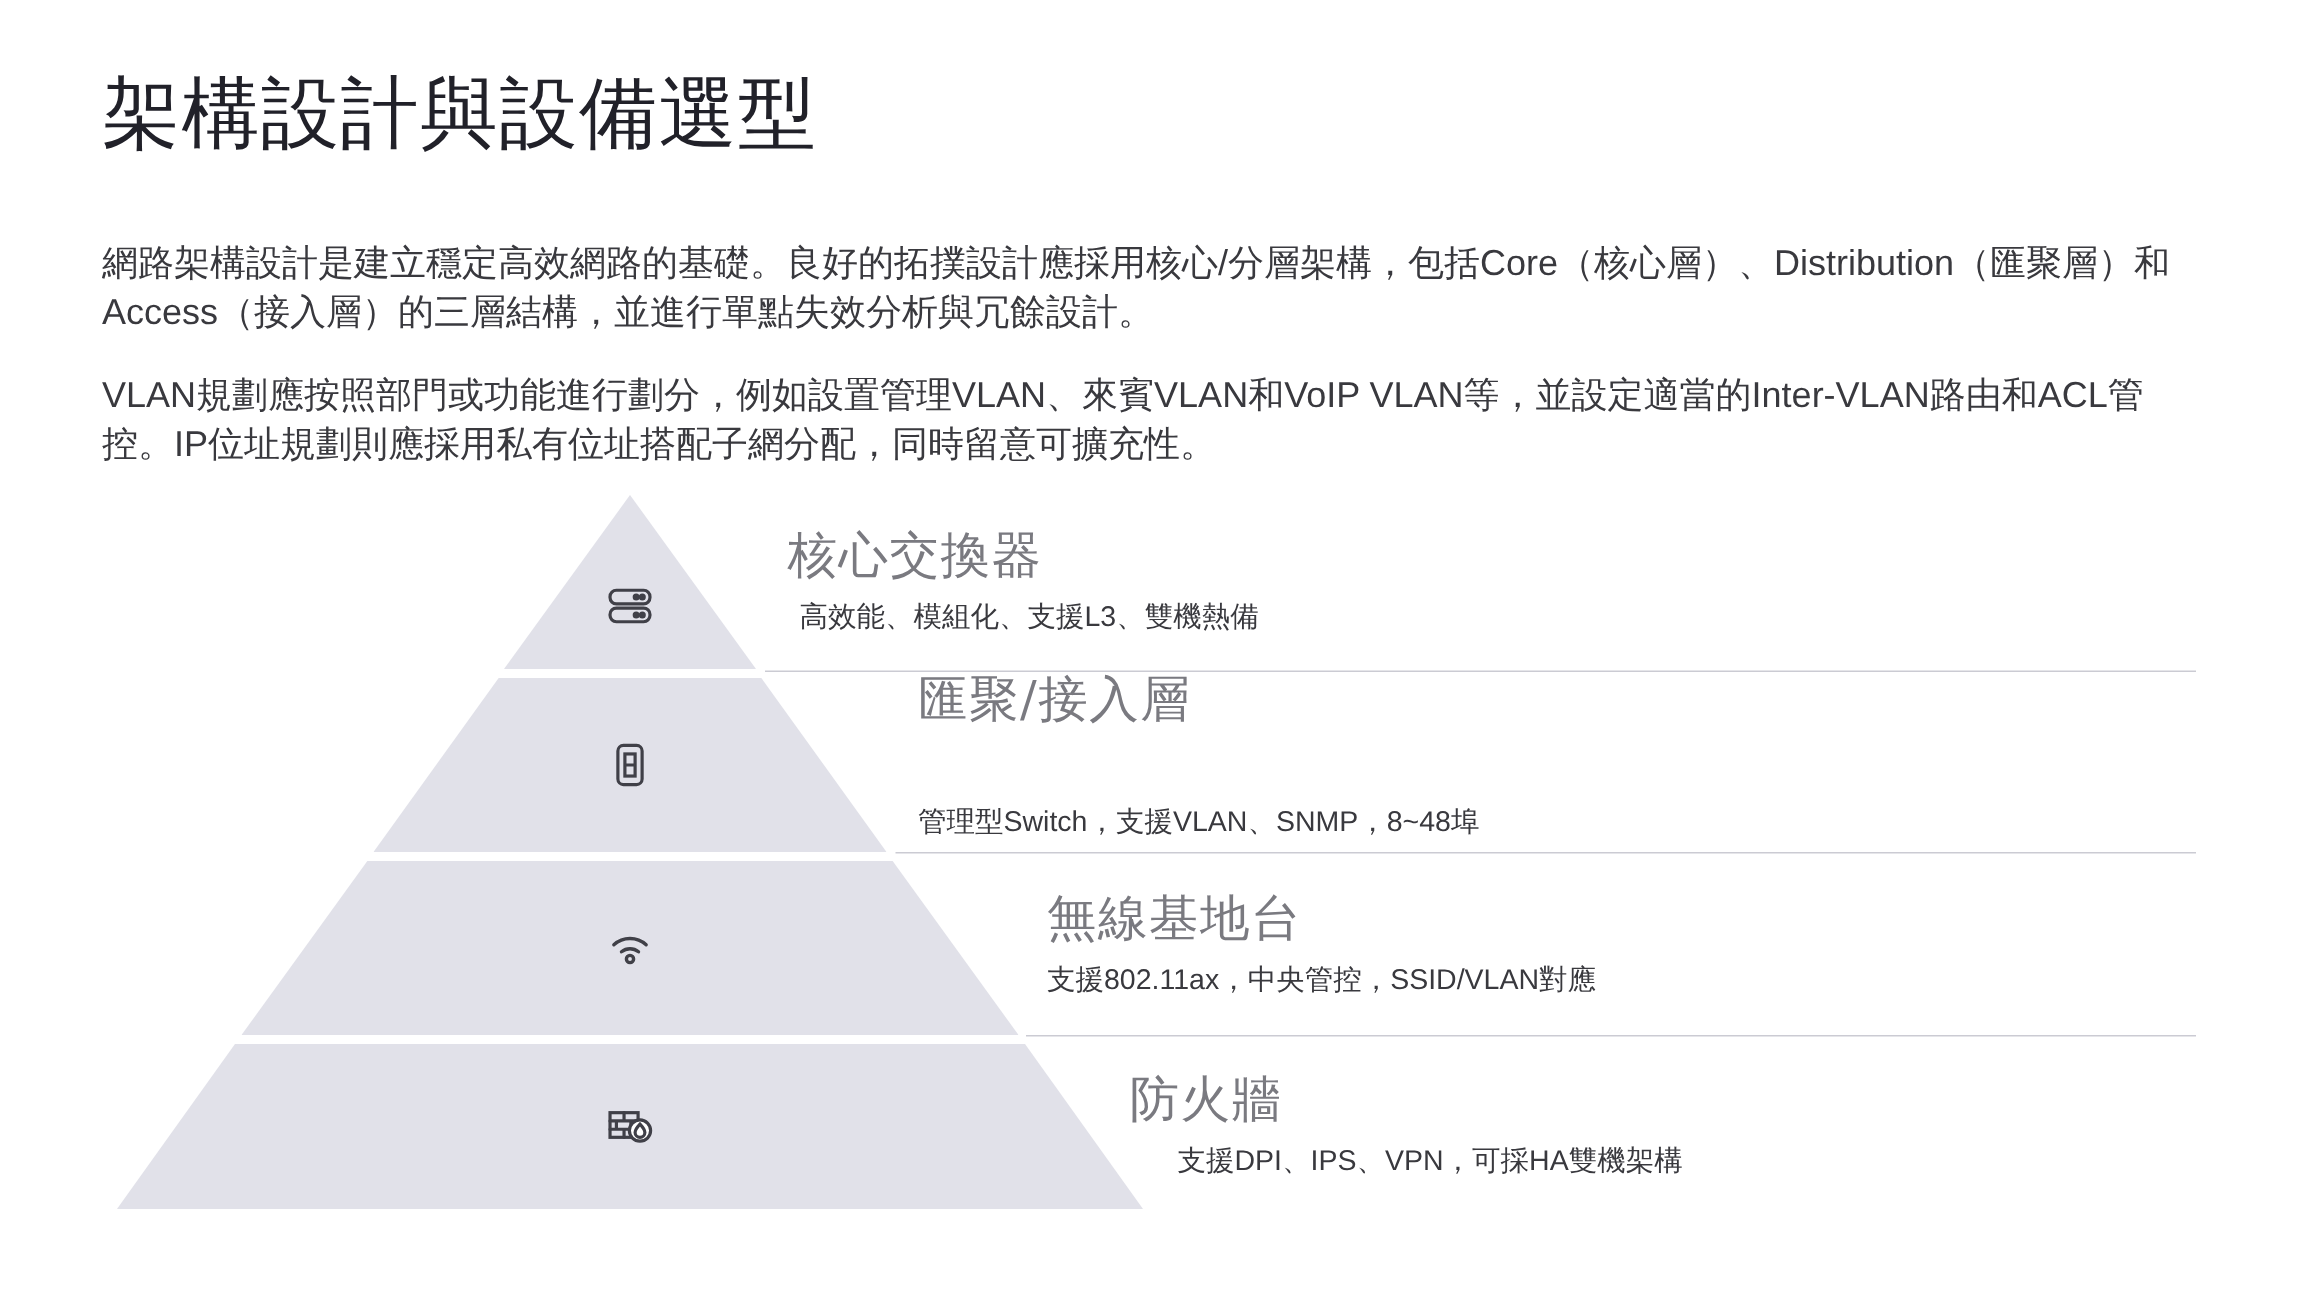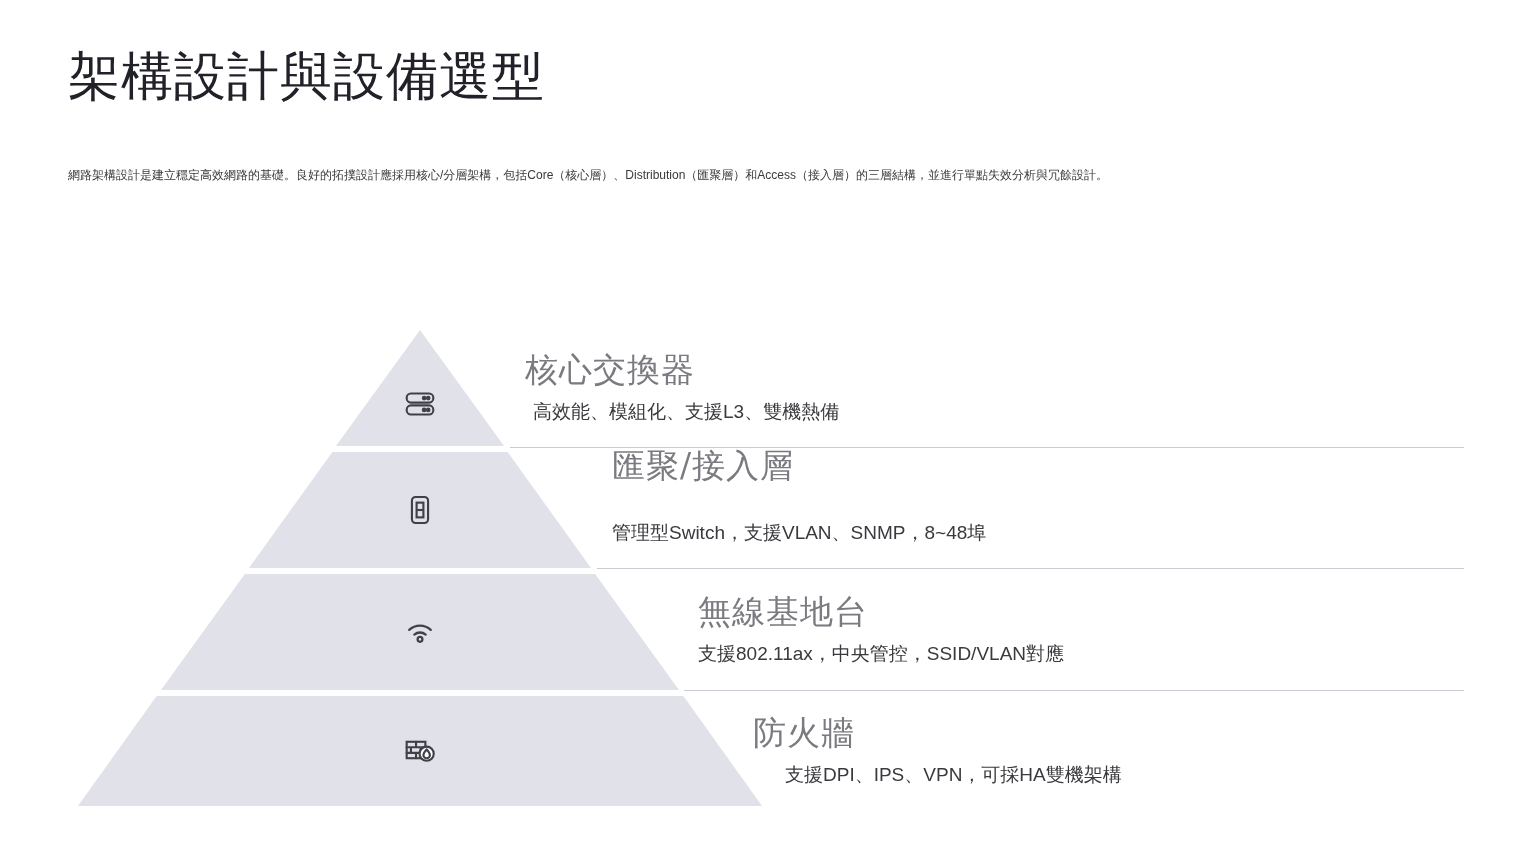--- a/index.html
+++ b/index.html
@@ -17,21 +17,21 @@
     font-family: "DejaVu Serif", "Liberation Serif", serif;
     font-weight: 400;
     font-size: 52px; line-height: 64px;
     color: var(--title-text, #212129);
     letter-spacing: 1px;
   }
 
   .para {
     position: absolute; left: 68px; width: 1394px;
     margin: 0;
-    font-size: 12px; line-height: 33px;
+    font-size: 24px; line-height: 33px;
     color: var(--body-text, #39393e);
   }
   .para.p1 { top: 159px; }
   .para.p2 { top: 247px; }
 
   
   .tier {
     position: absolute;
     background: var(--tier-fill, #e1e1e9);
     filter: drop-shadow(0 1px 0 var(--tier-edge, #c8c8d2));
@@ -60,40 +60,41 @@
     font-size: 33px; line-height: 32px;
     color: var(--heading-text, #7a7a80);
     letter-spacing: 1px;
   }
   .tdesc {
     position: absolute;
     font-size: 19px; line-height: 26px;
     color: var(--body-text, #39393e);
   }
   .thead.h1 { left: 525px; top: 354px; }  .tdesc.d1 { left: 533px; top: 399px; }
-  .thead.h2 { left: 612px; top: 450px; }  .tdesc.d2 { left: 612px; top: 520px; text-align: center; }
+  .thead.h2 { left: 612px; top: 450px; }  .tdesc.d2 { left: 612px; top: 536px; text-align: center; }
   .thead.h3 { left: 698px; top: 596px; }  .tdesc.d3 { left: 698px; top: 641px; text-align: right; }
   .thead.h4 { left: 753px; top: 717px; }  .tdesc.d4 { left: 785px; top: 762px; }
 
   .sep {
     position: absolute; height: 1px;
     background: var(--separator, #cbcbd3);
   }
   .sep.s1 { left: 510px; top: 447px; width: 954px; }
   .sep.s2 { left: 597px; top: 568px; width: 867px; }
   .sep.s3 { left: 684px; top: 690px; width: 780px; }
 </style>
 </head>
 <body>
 
 <main class="page">
 
   <h1 class="page-title">架構設計與設備選型</h1>
 
   <p class="para p1">網路架構設計是建立穩定高效網路的基礎。良好的拓撲設計應採用核心/分層架構，包括Core（核心層）、Distribution（匯聚層）和Access（接入層）的三層結構，並進行單點失效分析與冗餘設計。</p>
+  <p class="para p2">VLAN規劃應按照部門或功能進行劃分，例如設置管理VLAN、來賓VLAN和VoIP VLAN等，並設定適當的Inter-VLAN路由和ACL管控。IP位址規劃則應採用私有位址搭配子網分配，同時留意可擴充性。</p>
 
   <section>
 
     <div class="tier t1"></div>
     <div class="tier t2"></div>
     <div class="tier t3"></div>
     <div class="tier t4"></div>
 
     <svg class="tier-icon i1" viewBox="0 0 24 24" fill="none" stroke-width="1.5">
       <rect x="2.6" y="4.6" width="18.8" height="6.4" rx="3"></rect>

